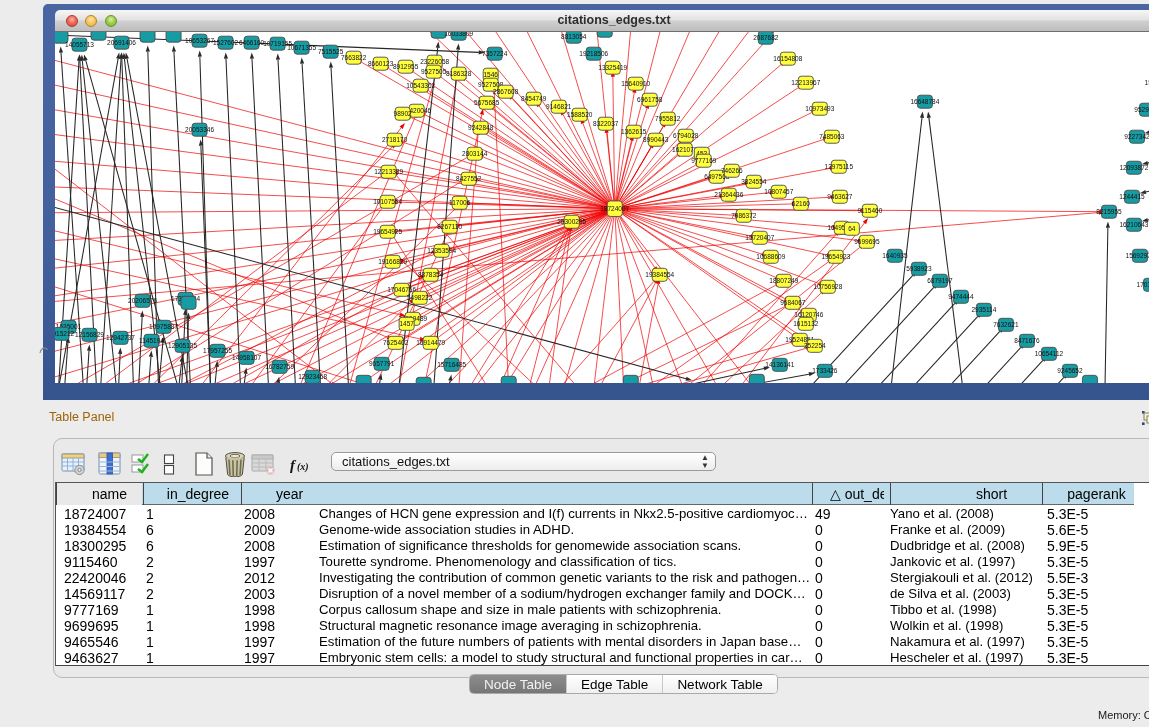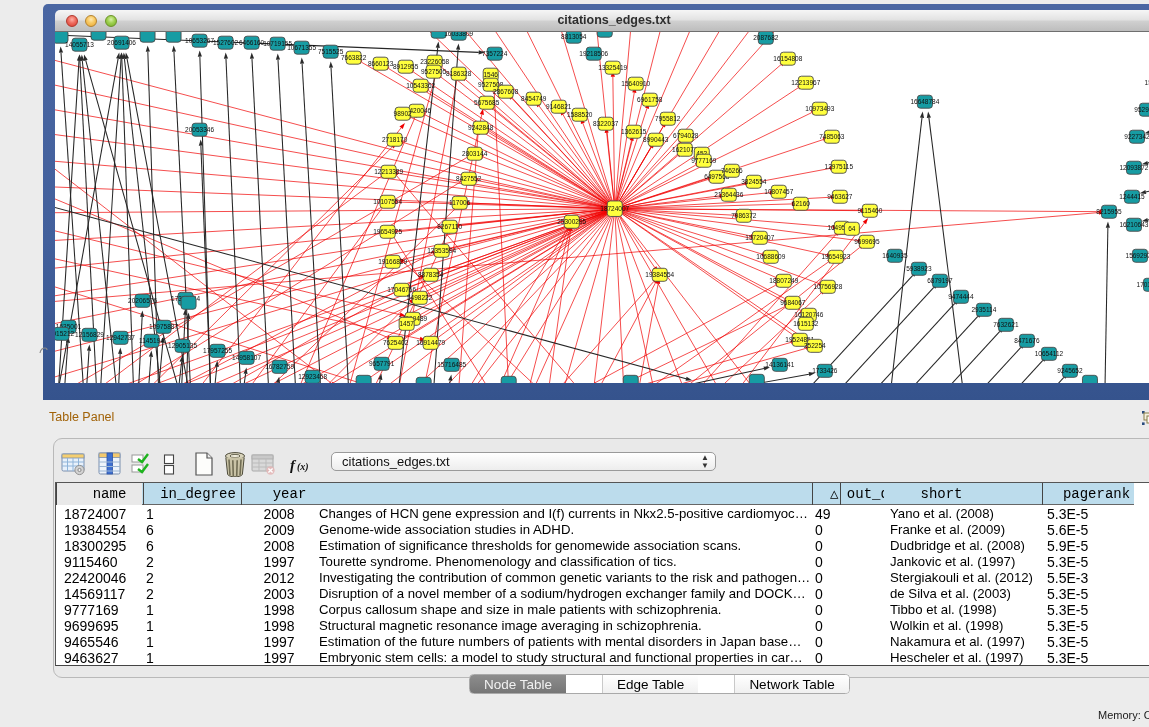--- a/index.html
+++ b/index.html
@@ -32,39 +32,39 @@
   background:#e9e9e9; border:1px solid #b9b9b9; border-radius:9px; }
 .tbicon { position:absolute; top:12px; }
 #dropdown { position:absolute; left:277px; top:13px; width:385px; height:19px;
   background:linear-gradient(180deg,#fff,#ededed); border:1px solid #9a9a9a; border-radius:5px;
   font-size:13px; color:#111; line-height:18px; padding-left:10px; }
 #dropdown .ud { position:absolute; right:6px; top:1px; font-size:8px; color:#333; line-height:8px; }
 #tablewrap { position:absolute; left:1px; top:43px; width:1120px; height:184px;
   background:#fff; border-top:1px solid #555; border-bottom:1px solid #444; border-left:1px solid #555; }
 #thead { position:absolute; left:0; top:0; height:22px; width:1078px; background:#bcdcec;
   border-bottom:1px solid #666; font-size:14px; color:#000; }
-#thead span { position:absolute; top:0; height:22px; line-height:22px; text-align:center; border-left:1px solid #444; white-space:nowrap; overflow:hidden;font-family:Liberation Mono, monospace; }
+#thead span { position:absolute; top:0; height:22px; line-height:22px; text-align:center; border-left:1px solid #444; white-space:nowrap; overflow:hidden; }
 #tbody { position:absolute; left:0; top:23px; width:1105px; }
 .tr { position:relative; height:16px; line-height:16px; font-size:14px; color:#000; white-space:nowrap; }
 .tr span { position:absolute; top:0; overflow:hidden; }
 .c0 { left:8px;   width:88px; }
 .c1 { left:90px;  width:92px; }
-.c2 { left:188px; width:70px;text-align:center; }
+.c2 { left:188px; width:70px; }
 .c3 { left:263px; width:492px; font-size:13.2px; }
 .c4 { left:759px; width:68px; }
 .c5 { left:834px; width:152px; font-size:13.2px; }
 .c6 { left:991px; width:90px; }
 #vscroll { position:absolute; left:1102px; top:23px; width:17px; height:160px;
   background:linear-gradient(90deg,#fafafa,#ececec); border-left:1px solid #d5d5d5; }
 #vthumb { position:absolute; left:3px; top:5px; width:10px; height:18px;
   background:#b9b9b9; border-radius:5px; }
 
 #tabs { position:absolute; left:430px; top:274px; height:20px; display:flex;
   border:1px solid #a9a9a9; border-radius:4.5px; overflow:hidden; background:#fff;
-  font-size:13.5px;gap:36px; }
+  font-size:13.5px; }
 #tabs .tab { padding:0 14px; line-height:19px; color:#000; background:linear-gradient(180deg,#fff,#f0f0f0); border-left:1px solid #c9c9c9; }
 #tabs .tab:first-child { border-left:none; }
 #tabs .sel { background:linear-gradient(180deg,#8d8d8d,#767676); color:#f2f2f2; }
 #memory { position:absolute; left:1059px; top:309px; font-size:11px; color:#1a1a1a; }
 #memdot { position:absolute; left:1121px; top:310px; width:11px; height:11px; border-radius:50%;
   background:#3ecb3e; border:1px solid #2c7a2c; }
 </style></head>
 <body>
 <div id="stage">
   <div id="frame">
@@ -808,21 +808,21 @@
             <text x="2" y="16" font-family="Liberation Serif, serif" font-style="italic" font-weight="bold" font-size="15" fill="#111">f</text>
             <text x="9" y="16" font-family="Liberation Serif, serif" font-style="italic" font-weight="bold" font-size="10" fill="#111">(x)</text>
           </svg></span>
       <div id="dropdown">citations_edges.txt<span class="ud">▲<br>▼</span></div>
       <div id="tablewrap">
         <div id="thead">
           <span style="left:0;width:86px;background:#e9e9e9;text-indent:20px">name</span>
           <span style="left:87px;width:97px;text-indent:12px">in_degree</span>
           <span style="left:185px;width:74px;text-indent:22px">year</span>
           <span style="left:756px;width:72px;text-align:center;padding-left:17px">△ out_de…</span>
-          <span style="left:784px;width:188px;text-indent:14px">short</span>
+          <span style="left:834px;width:188px;text-indent:14px">short</span>
           <span style="left:986px;width:108px">pagerank</span>
         </div>
         <div id="tbody">
             <div class="tr">
               <span class="c0">18724007</span>
               <span class="c1">1</span>
               <span class="c2">2008</span>
               <span class="c3">Changes of HCN gene expression and I(f) currents in Nkx2.5-positive cardiomyoc…</span>
               <span class="c4">49</span>
               <span class="c5">Yano et al. (2008)</span>

